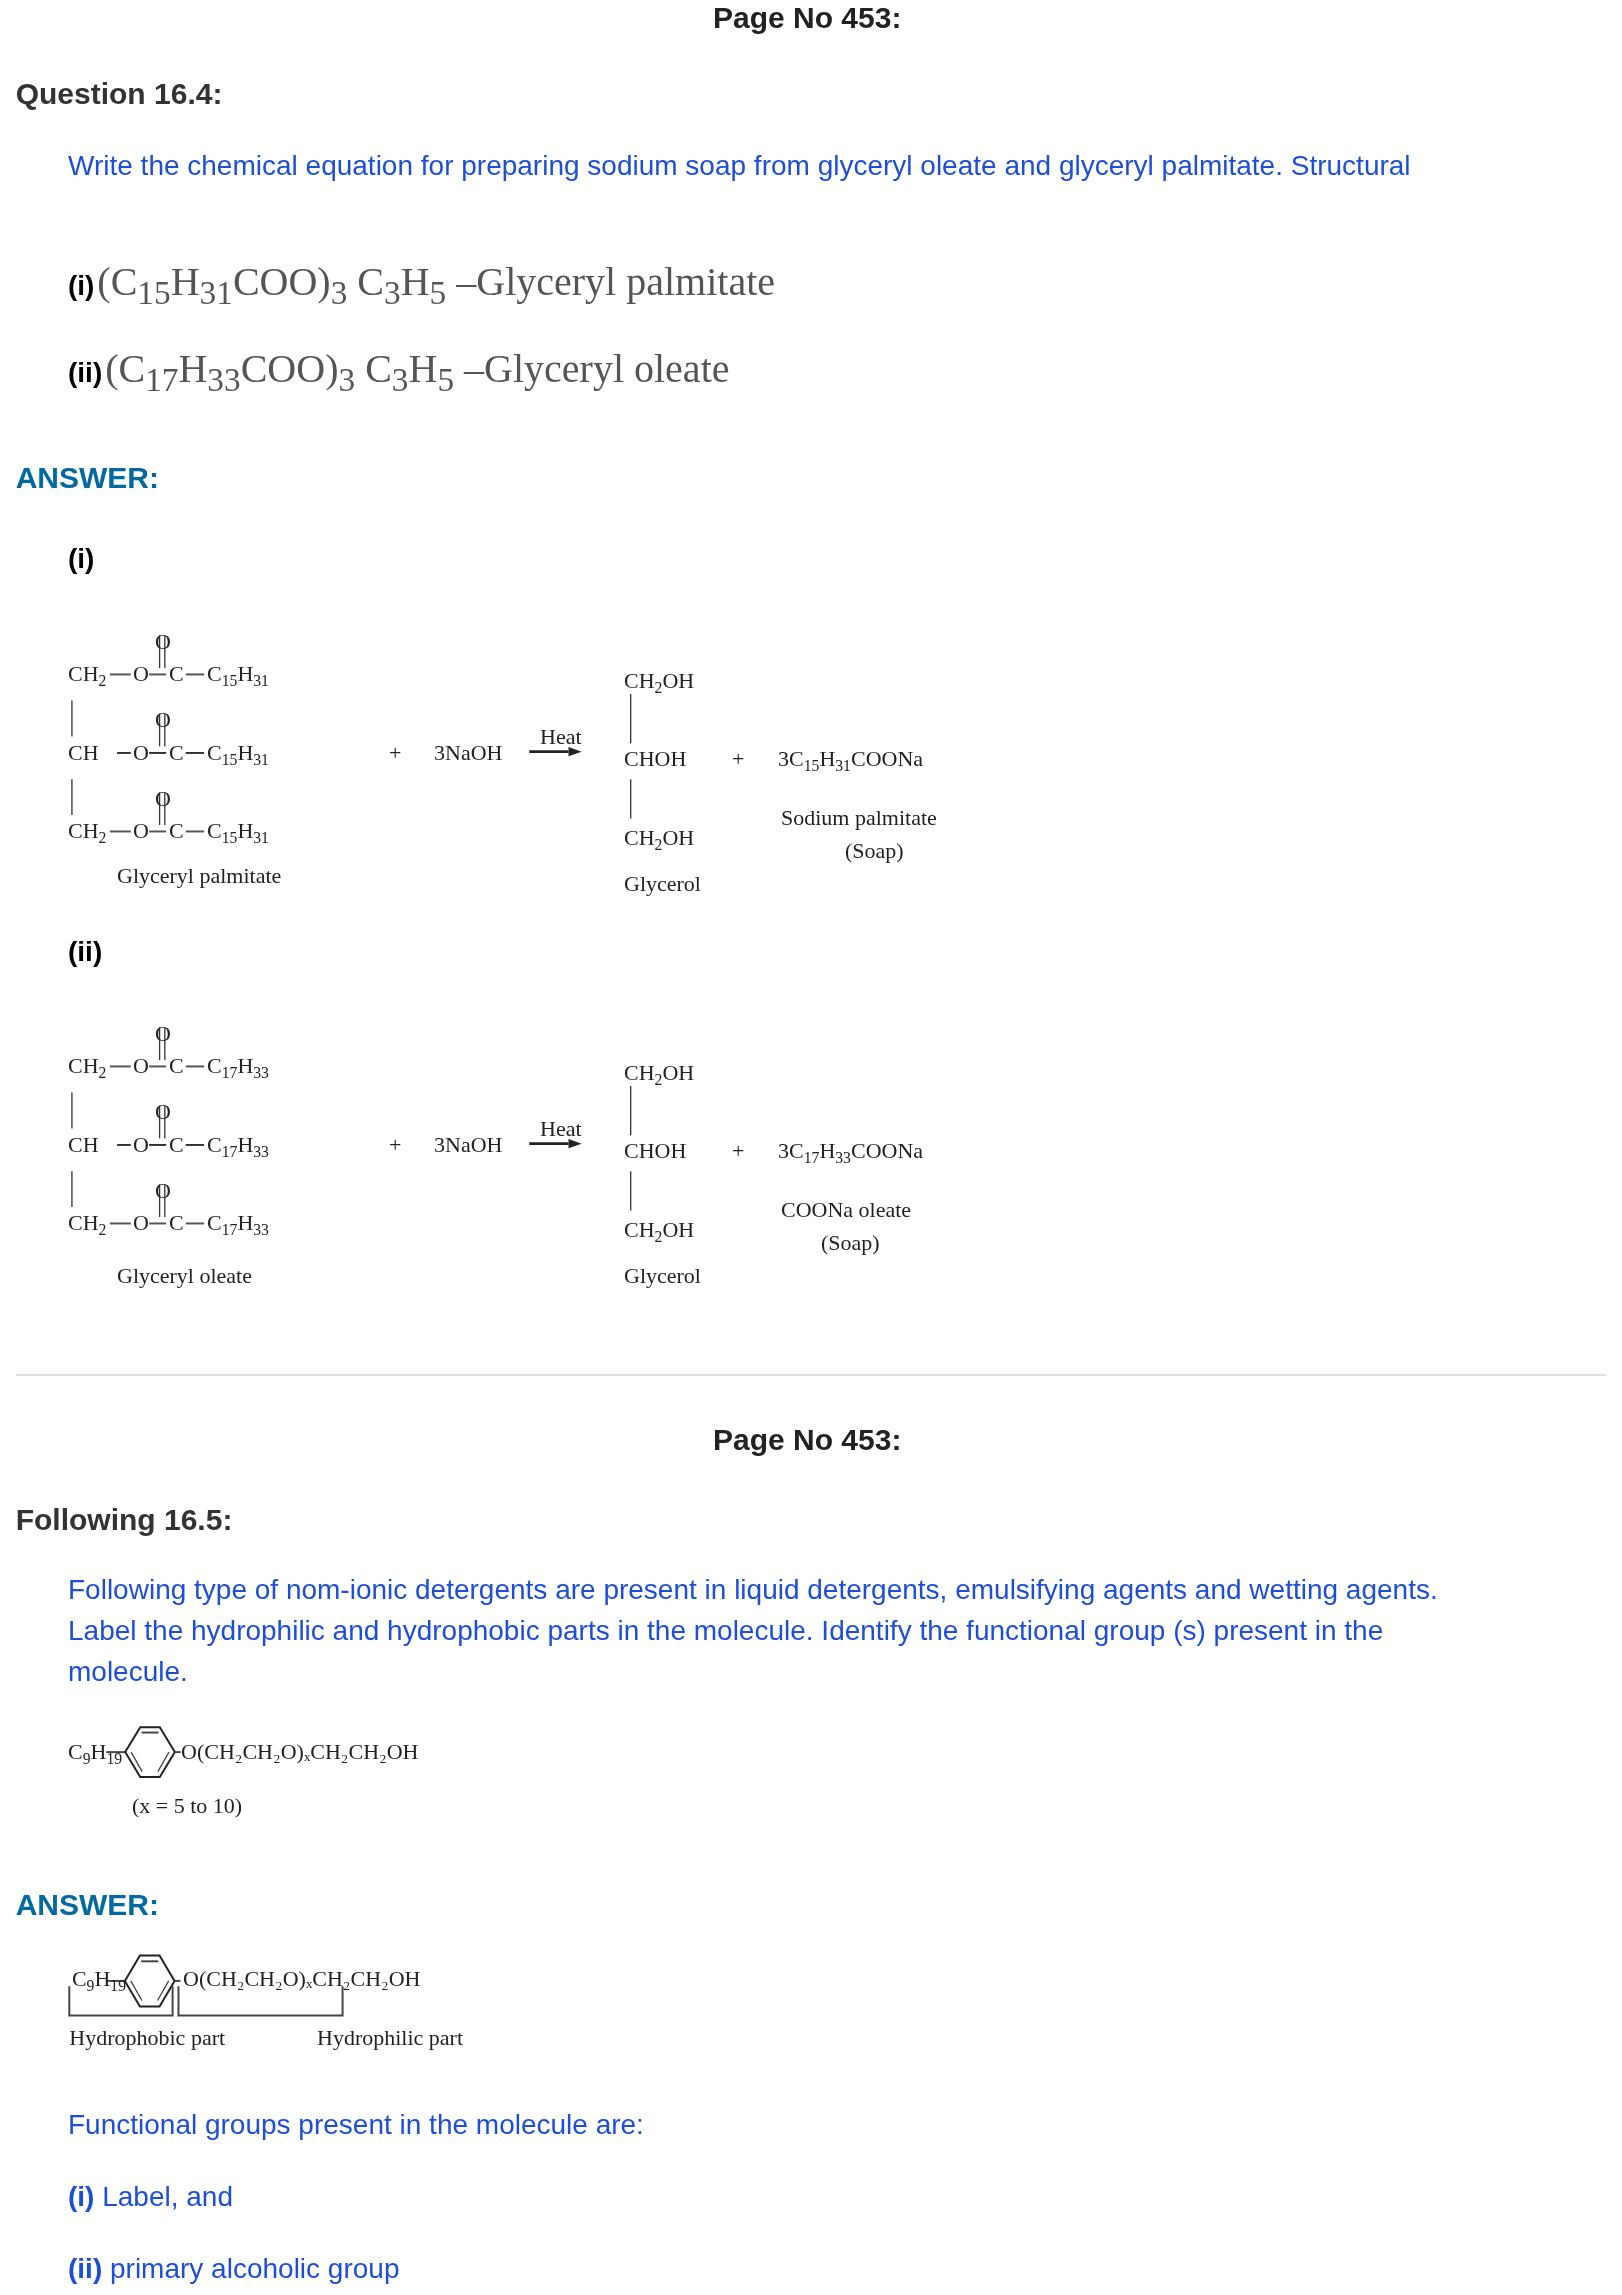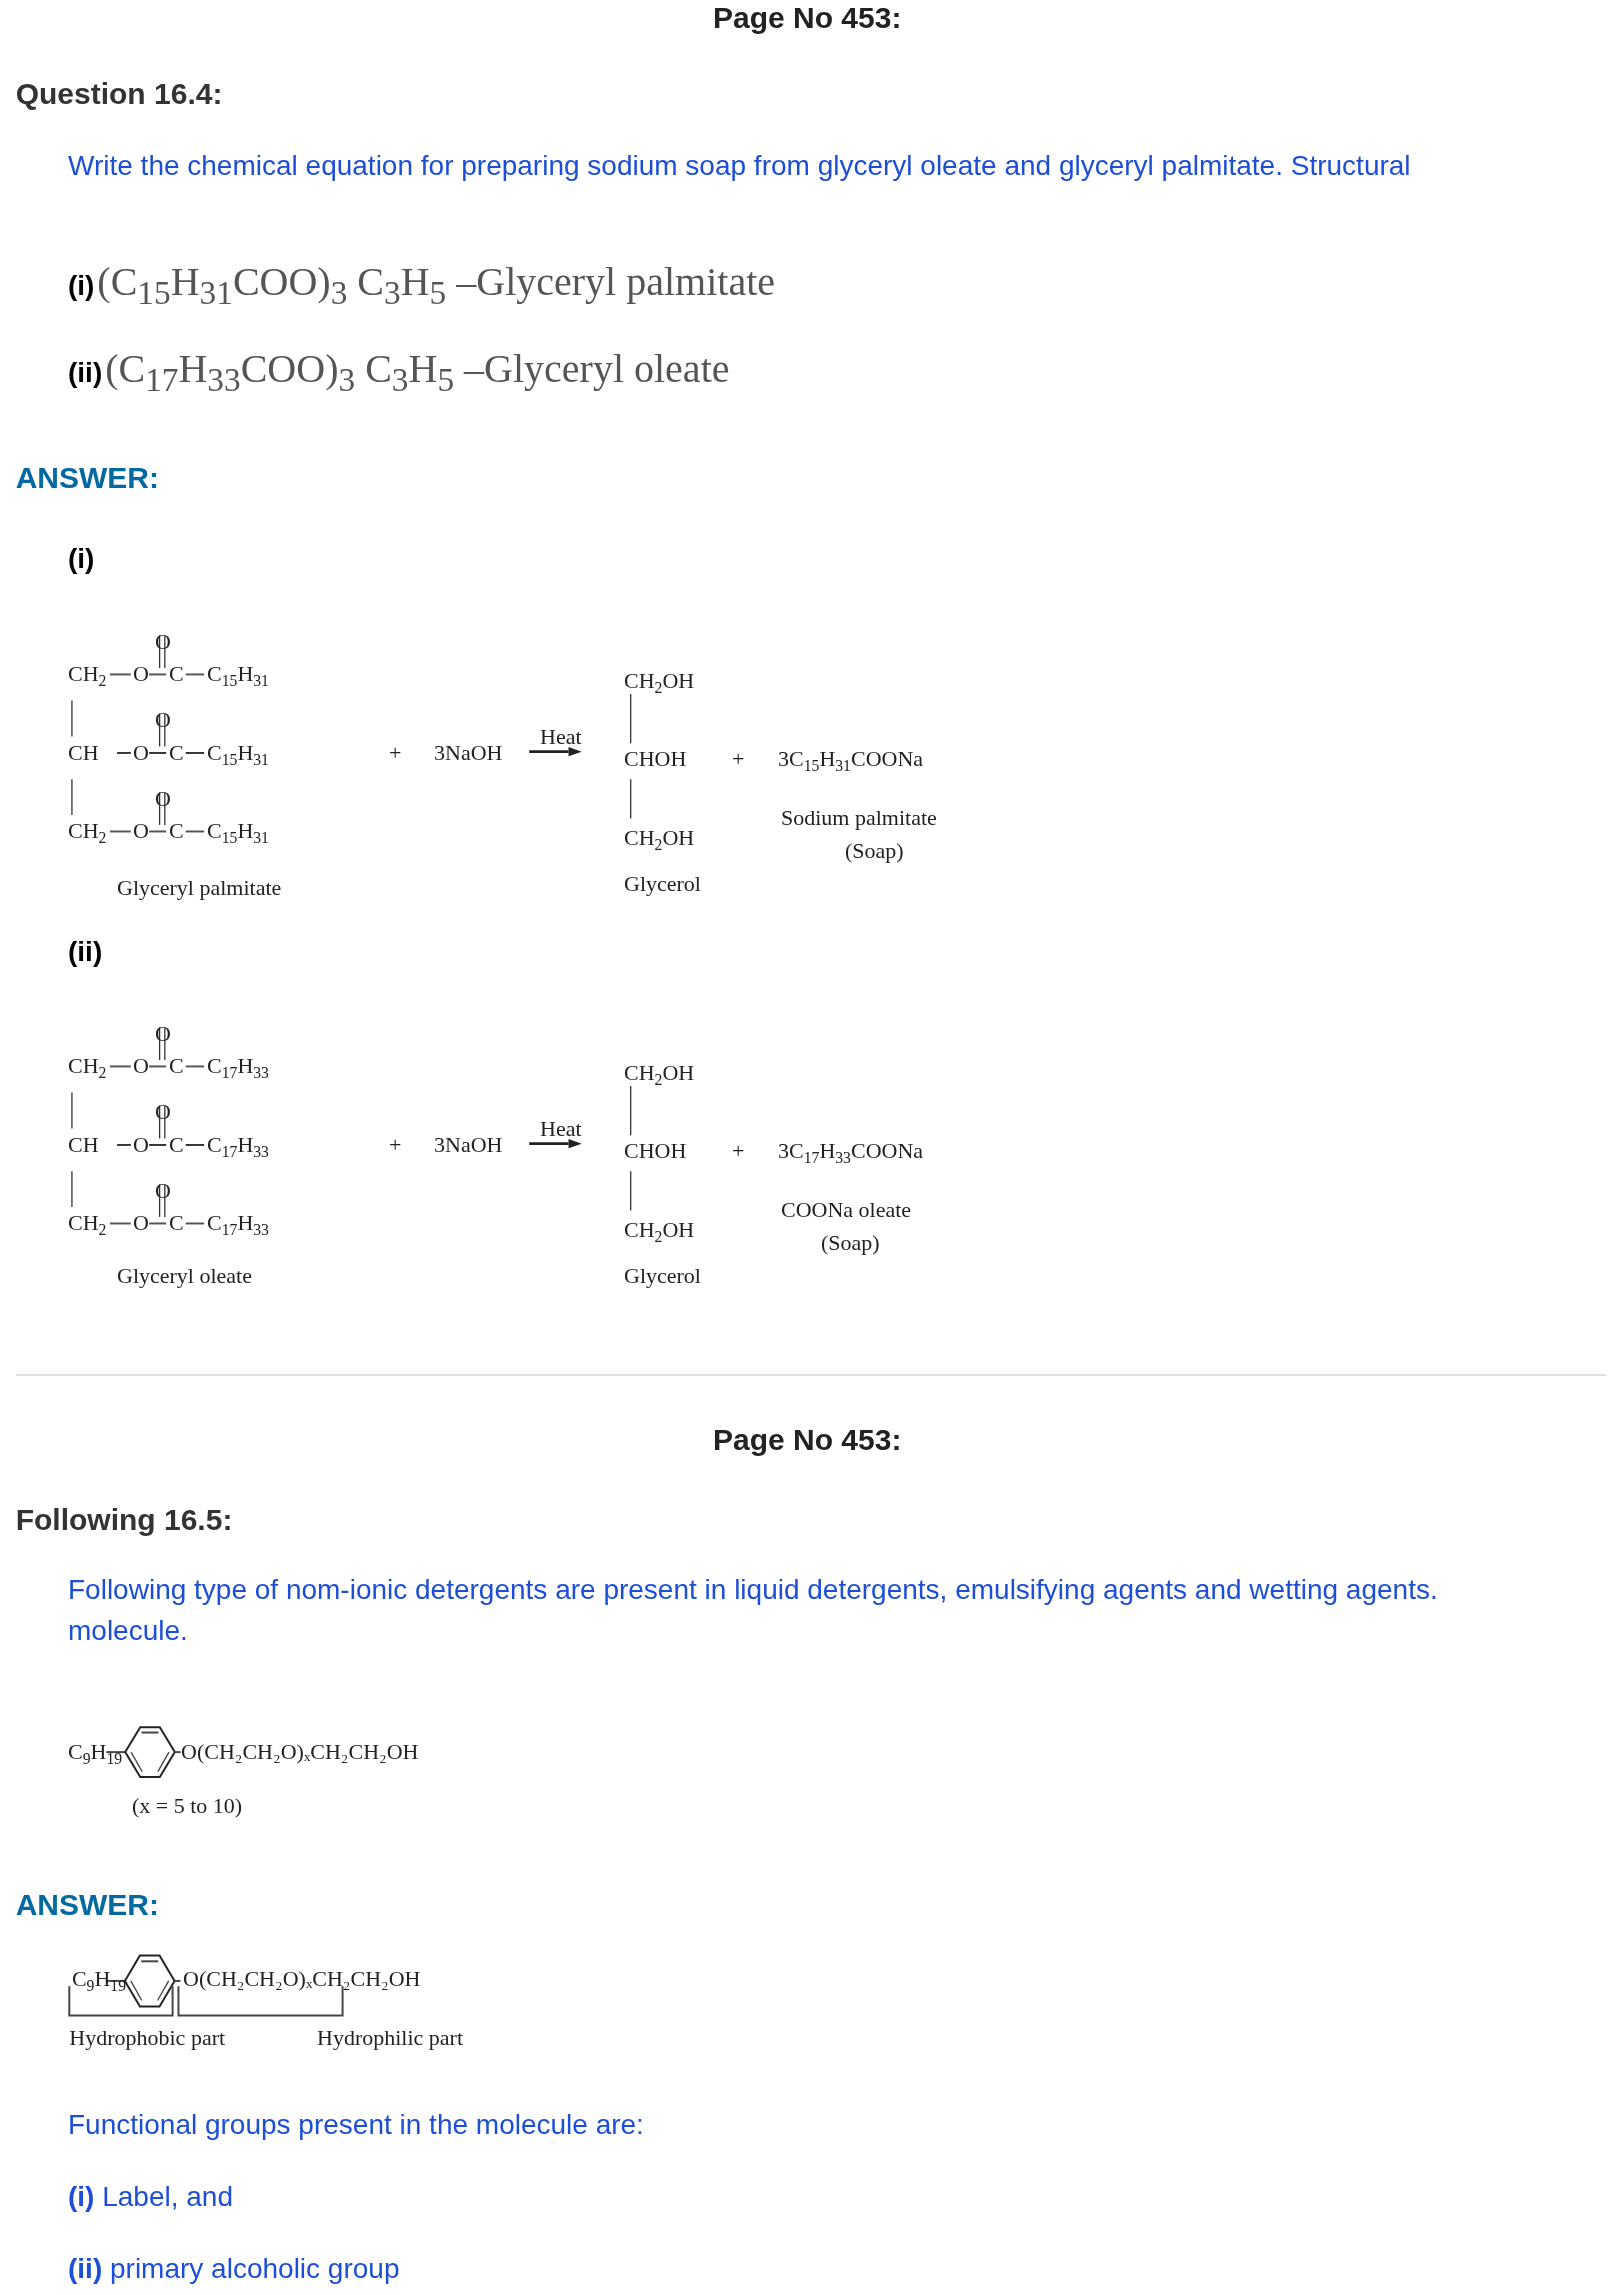--- a/index.html
+++ b/index.html
@@ -77,21 +77,21 @@
   <span class="abs" style="left:0; top:131px;">CH</span>
   <span class="abs" style="left:65px; top:131px;">O</span>
   <span class="abs" style="left:101px; top:131px;">C</span>
   <span class="abs" style="left:139px; top:131px;"><span>C</span><sub>15</sub><span>H</span><sub>31</sub></span>
 
   <span class="abs" style="left:0; top:209px;"><span>CH</span><sub>2</sub></span>
   <span class="abs" style="left:65px; top:209px;">O</span>
   <span class="abs" style="left:101px; top:209px;">C</span>
   <span class="abs" style="left:139px; top:209px;"><span>C</span><sub>15</sub><span>H</span><sub>31</sub></span>
 
-  <span class="abs" style="left:49px; top:266px;">Glyceryl palmitate</span>
+  <span class="abs" style="left:49px; top:254px;">Glyceryl palmitate</span>
   <span class="abs" style="left:321px; top:131px;">+</span>
   <span class="abs" style="left:366px; top:131px;">3NaOH</span>
   <span class="abs" style="left:472px; top:115px;">Heat</span>
 
   <span class="abs" style="left:556px; top:59px;"><span>CH</span><sub>2</sub><span>OH</span></span>
   <span class="abs" style="left:556px; top:137px;">CHOH</span>
   <span class="abs" style="left:556px; top:216px;"><span>CH</span><sub>2</sub><span>OH</span></span>
   <span class="abs" style="left:556px; top:262px;">Glycerol</span>
 
   <span class="abs" style="left:664px; top:137px;">+</span>
@@ -161,20 +161,21 @@
   <span class="abs" style="left:753px; top:229px;">(Soap)</span>
 </div>
 
 <div class="hr" style="top:1374px;"></div>
 
 <div class="abs pagehdr" style="left:713px; top:1423px;">Page No 453:</div>
 <div class="abs qtitle" style="left:15.7px; top:1503px;">Following 16.5:</div>
 
 <div class="abs body" style="left:68px; top:1569px;">
   <div>Following type of nom-ionic detergents are present in liquid detergents, emulsifying agents and wetting agents.</div>
+  <div>Label the hydrophilic and hydrophobic parts in the molecule. Identify the functional group (s) present in the</div>
   <div>molecule.</div>
 </div>
 
 <div class="abs diagram" style="left:68px; top:1711px; width:523px; height:124px;">
   <svg width="523" height="124" viewBox="0 0 800 190">
     <line x1="58" y1="63" x2="87" y2="63" stroke="#444" stroke-width="3"></line>
     <polygon points="87,63 110,25 140,25 163,63 140,101 110,101" fill="none" stroke="#222" stroke-width="3"></polygon>
     <line x1="112" y1="33" x2="138" y2="33" stroke="#444" stroke-width="3"></line>
     <line x1="96" y1="63" x2="113" y2="93" stroke="#444" stroke-width="2"></line>
     <line x1="154" y1="63" x2="137" y2="93" stroke="#444" stroke-width="2"></line>

